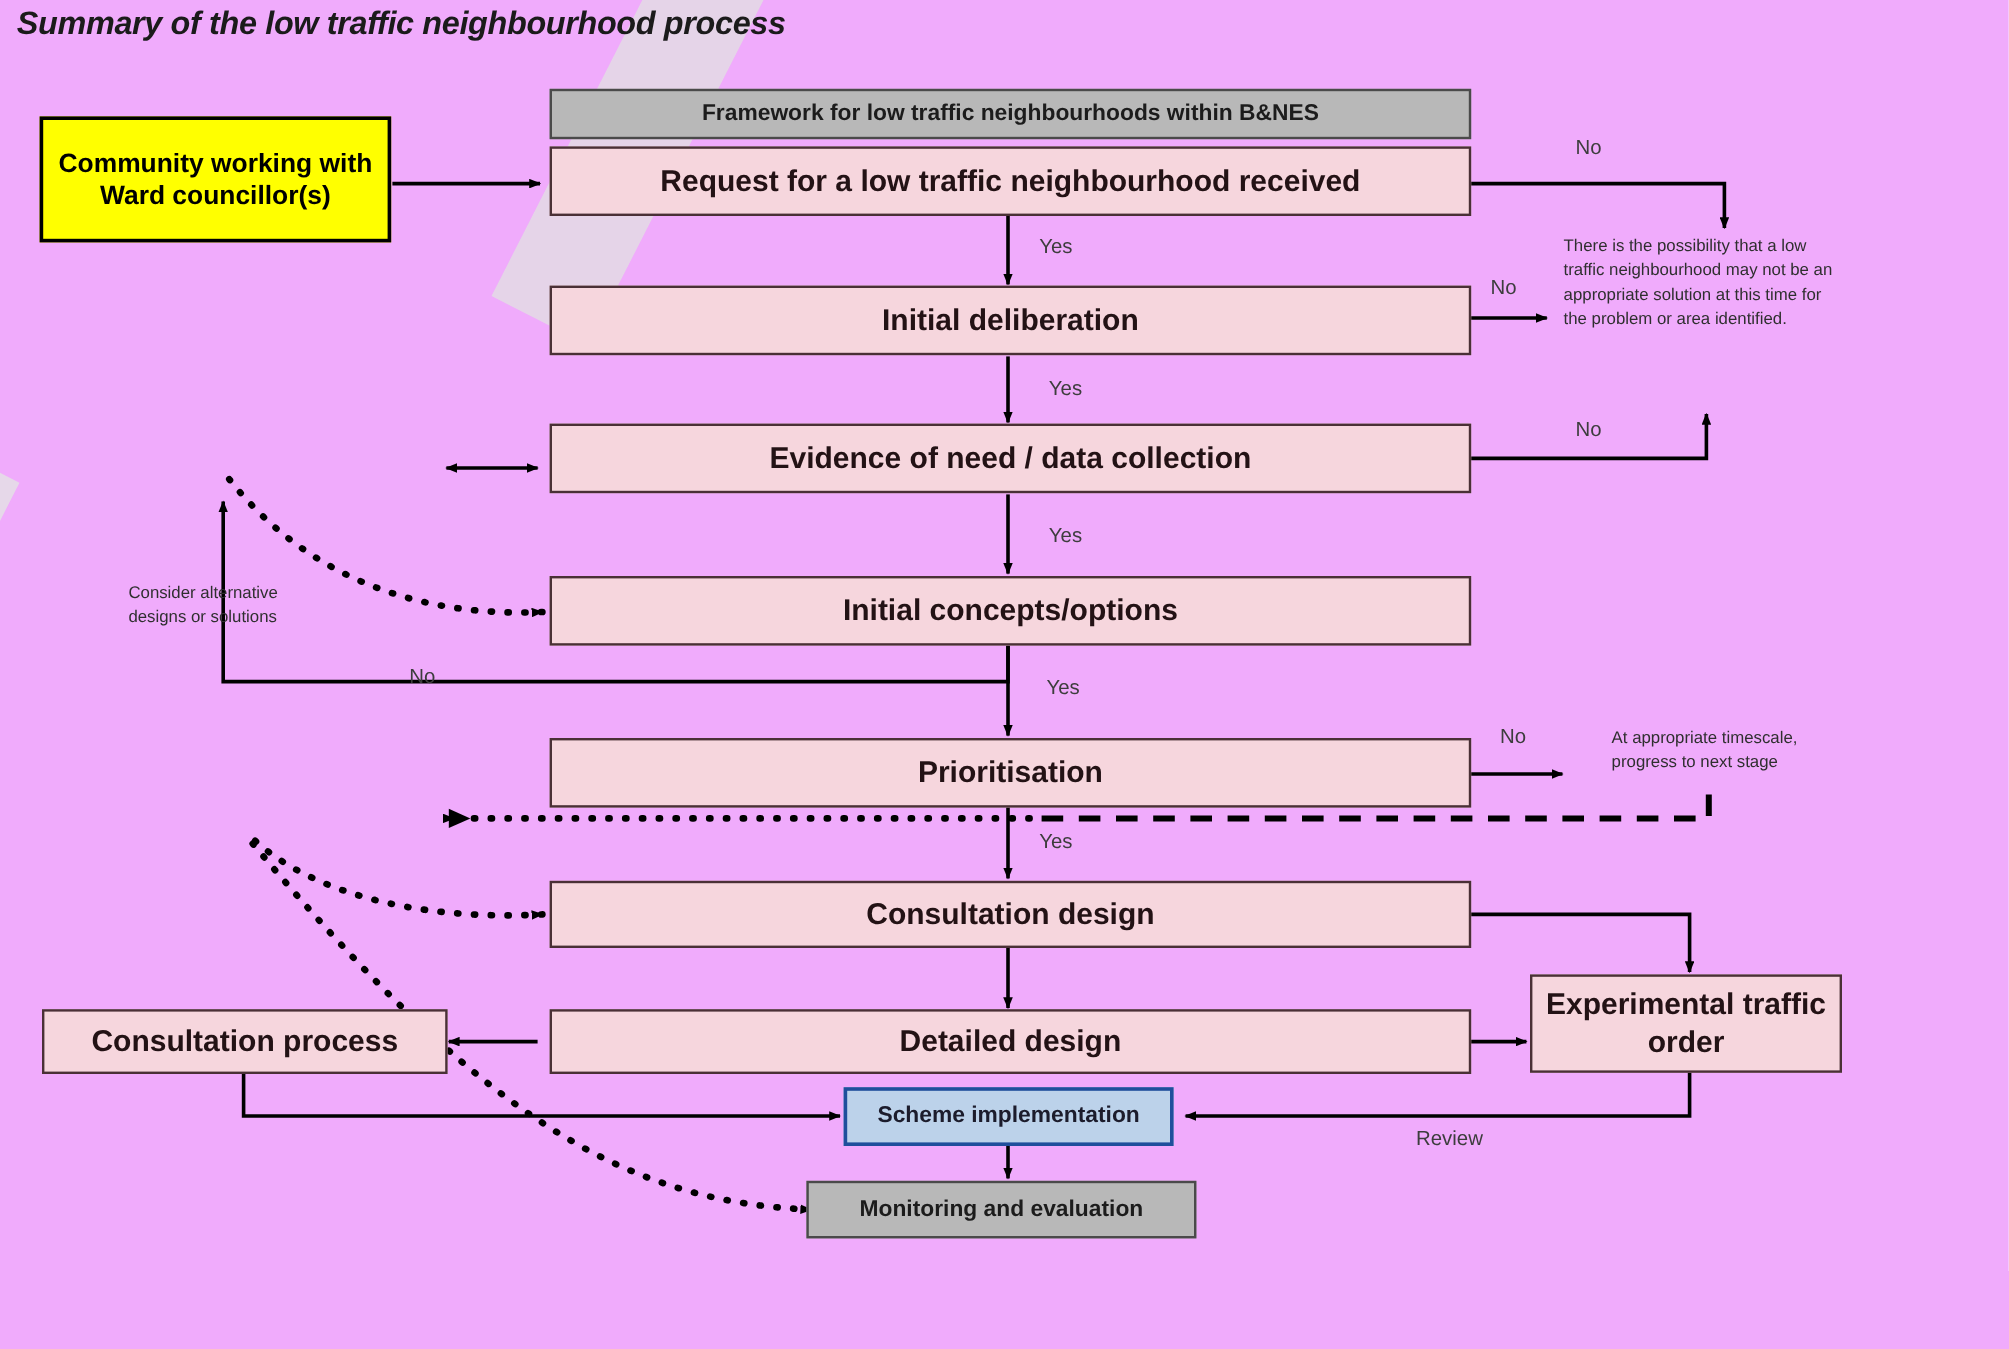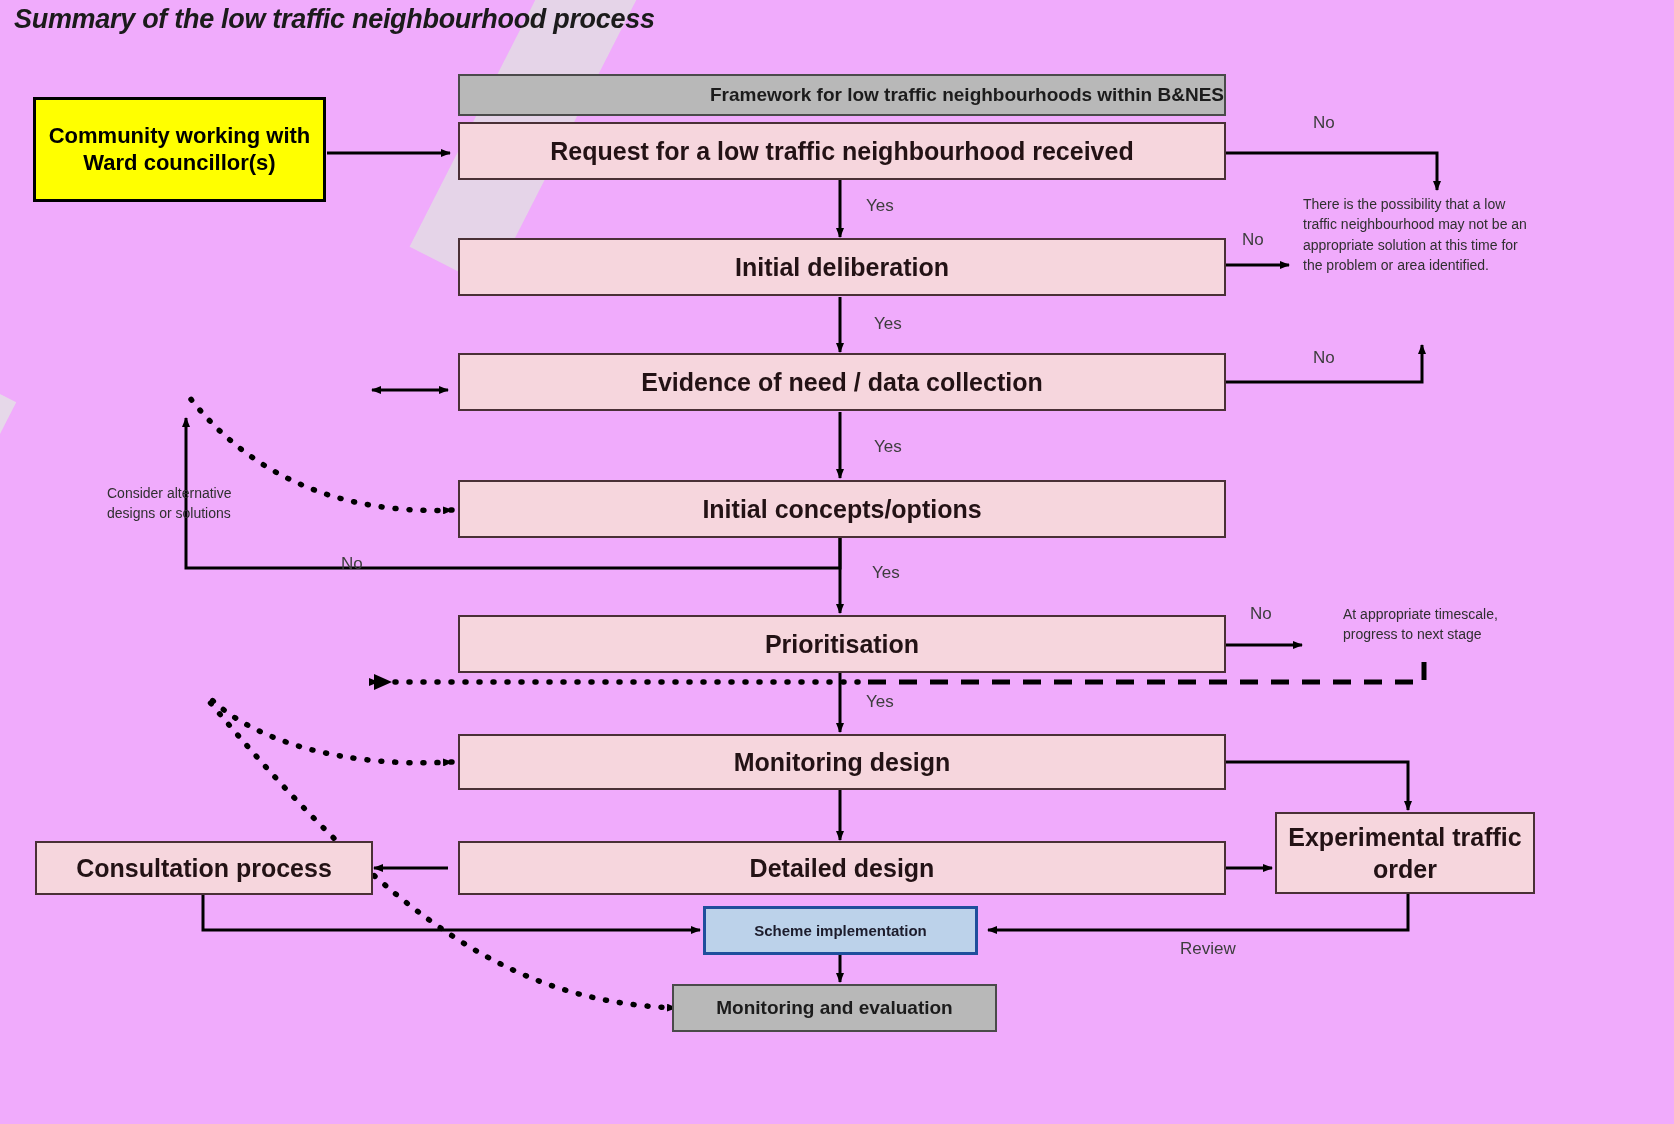--- a/index.html
+++ b/index.html
@@ -71,21 +71,21 @@
   }
   .node.gray {
     background: #b8b8b8;
     border: 2px solid #4a4a4a;
     font-size: 19px;
     color: #1c1c1c;
   }
   .node.blue {
     background: #bcd2ea;
     border: 3px solid #1f4e9c;
-    font-size: 15px;
+    font-size: 19px;
     color: #1c1c2c;
   }
   .node.yellow {
     background: #ffff00;
     border: 3px solid #000000;
     font-size: 22px;
     color: #000000;
     line-height: 1.22;
   }
   .edge-label {
@@ -180,21 +180,21 @@
 
     <g fill="#000">
       <path d="M374,674 L392,682 L374,690 z"></path>
     </g>
   </svg>
 
   <div class="node yellow" style="left:33px; top:97px; width:293px; height:105px;">
     <span>Community working with Ward councillor(s)</span>
   </div>
 
-  <div class="node gray" style="left:458px; top:74px; width:768px; height:42px;justify-content:flex-end;">
+  <div class="node gray" style="left:458px; top:74px; width:768px; height:42px;">
     <span>Framework for low traffic neighbourhoods within B&amp;NES</span>
   </div>
 
   <div class="node pink" style="left:458px; top:122px; width:768px; height:58px;">
     <span>Request for a low traffic neighbourhood received</span>
   </div>
 
   <div class="node pink" style="left:458px; top:238px; width:768px; height:58px;">
     <span>Initial deliberation</span>
   </div>
@@ -205,21 +205,21 @@
 
   <div class="node pink" style="left:458px; top:480px; width:768px; height:58px;">
     <span>Initial concepts/options</span>
   </div>
 
   <div class="node pink" style="left:458px; top:615px; width:768px; height:58px;">
     <span>Prioritisation</span>
   </div>
 
   <div class="node pink" style="left:458px; top:734px; width:768px; height:56px;">
-    <span>Monitoring design</span>
+    <span>Consultation design</span>
   </div>
 
   <div class="node pink" style="left:458px; top:841px; width:768px; height:54px;">
     <span>Detailed design</span>
   </div>
 
   <div class="node blue" style="left:703px; top:906px; width:275px; height:49px;">
     <span>Scheme implementation</span>
   </div>
 

